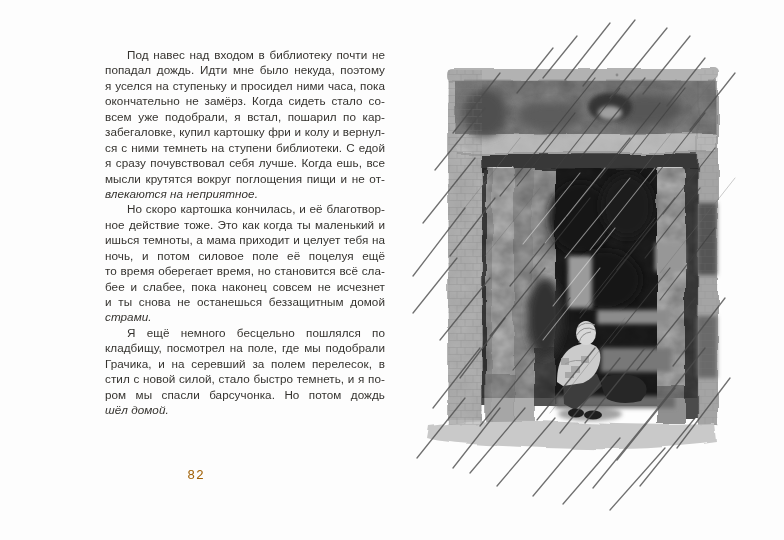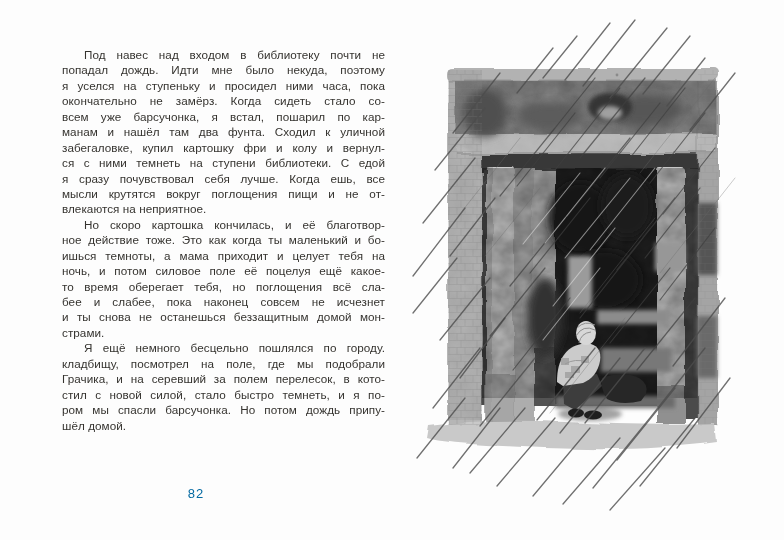--- a/index.html
+++ b/index.html
@@ -10,56 +10,55 @@
   }
   .spread{position:absolute;inset:0;}
   .text-column{
     position:absolute;left:62px;top:47px;width:323px;
     color:#35332f;font-size:11.7px;line-height:15.45px;
     letter-spacing:.05px;
   }
   .para{margin:0;}
   .line{
     text-align:justify;text-align-last:justify;
-    white-space:normal;overflow:hidden;max-height:15.45px;
+    white-space:normal;overflow:hidden;max-height:15.45px;margin-left:43px;
   }
   .line.first{text-indent:22px;}
-  .line.last{text-align-last:left;}
+  .line.last{text-align-last:left;font-style:italic;}
   .folio{
-    position:absolute;left:0;top:486px;width:392px;text-align:center;
-    font-family:Liberation Sans, sans-serif;font-size:13px;color:#0369a1;
+    position:absolute;left:0;top:468px;width:392px;text-align:center;
+    font-family:Liberation Mono, monospace;font-size:13px;color:#a16207;
     letter-spacing:1px;
   }
   .illustration{position:absolute;left:405px;top:18px;width:335px;height:505px;}
 </style>
 </head>
 <body>
 
 <div class="spread">
 
   <div class="text-column">
       <div class="para">
         <div class="line first">Под навес над входом в библиотеку почти не</div>
         <div class="line">попадал дождь. Идти мне было некуда, поэтому</div>
         <div class="line">я уселся на ступеньку и просидел ними часа, пока</div>
         <div class="line">окончательно не замёрз. Когда сидеть стало со-</div>
-        <div class="line">всем уже барсучонка, я встал, пошарил по кар-</div>
-        <div class="line">манам и нашёл там два фунта. Сходил к уличной</div>
+        <div class="line">всем уже подобрали, я встал, пошарил по кар-</div>
         <div class="line">забегаловке, купил картошку фри и колу и вернул-</div>
         <div class="line">ся с ними темнеть на ступени библиотеки. С едой</div>
         <div class="line">я сразу почувствовал себя лучше. Когда ешь, все</div>
         <div class="line">мысли крутятся вокруг поглощения пищи и не от-</div>
         <div class="line last">влекаются на неприятное.</div>
       </div>
       <div class="para">
         <div class="line first">Но скоро картошка кончилась, и её благотвор-</div>
         <div class="line">ное действие тоже. Это как когда ты маленький и бо-</div>
         <div class="line">ишься темноты, а мама приходит и целует тебя на</div>
         <div class="line">ночь, и потом силовое поле её поцелуя ещё какое-</div>
-        <div class="line">то время оберегает тебя, но поглощения всё сла-</div>
+        <div class="line">то время оберегает время, но становится всё сла-</div>
         <div class="line">бее и слабее, пока наконец совсем не исчезнет</div>
         <div class="line">и ты снова не останешься беззащитным домой мон-</div>
         <div class="line last">страми.</div>
       </div>
       <div class="para">
         <div class="line first">Я ещё немного бесцельно пошлялся по городу.</div>
         <div class="line">кладбищу, посмотрел на поле, где мы подобрали</div>
         <div class="line">Грачика, и на серевший за полем перелесок, в кото-</div>
         <div class="line">стил с новой силой, стало быстро темнеть, и я по-</div>
         <div class="line">ром мы спасли барсучонка. Но потом дождь припу-</div>

